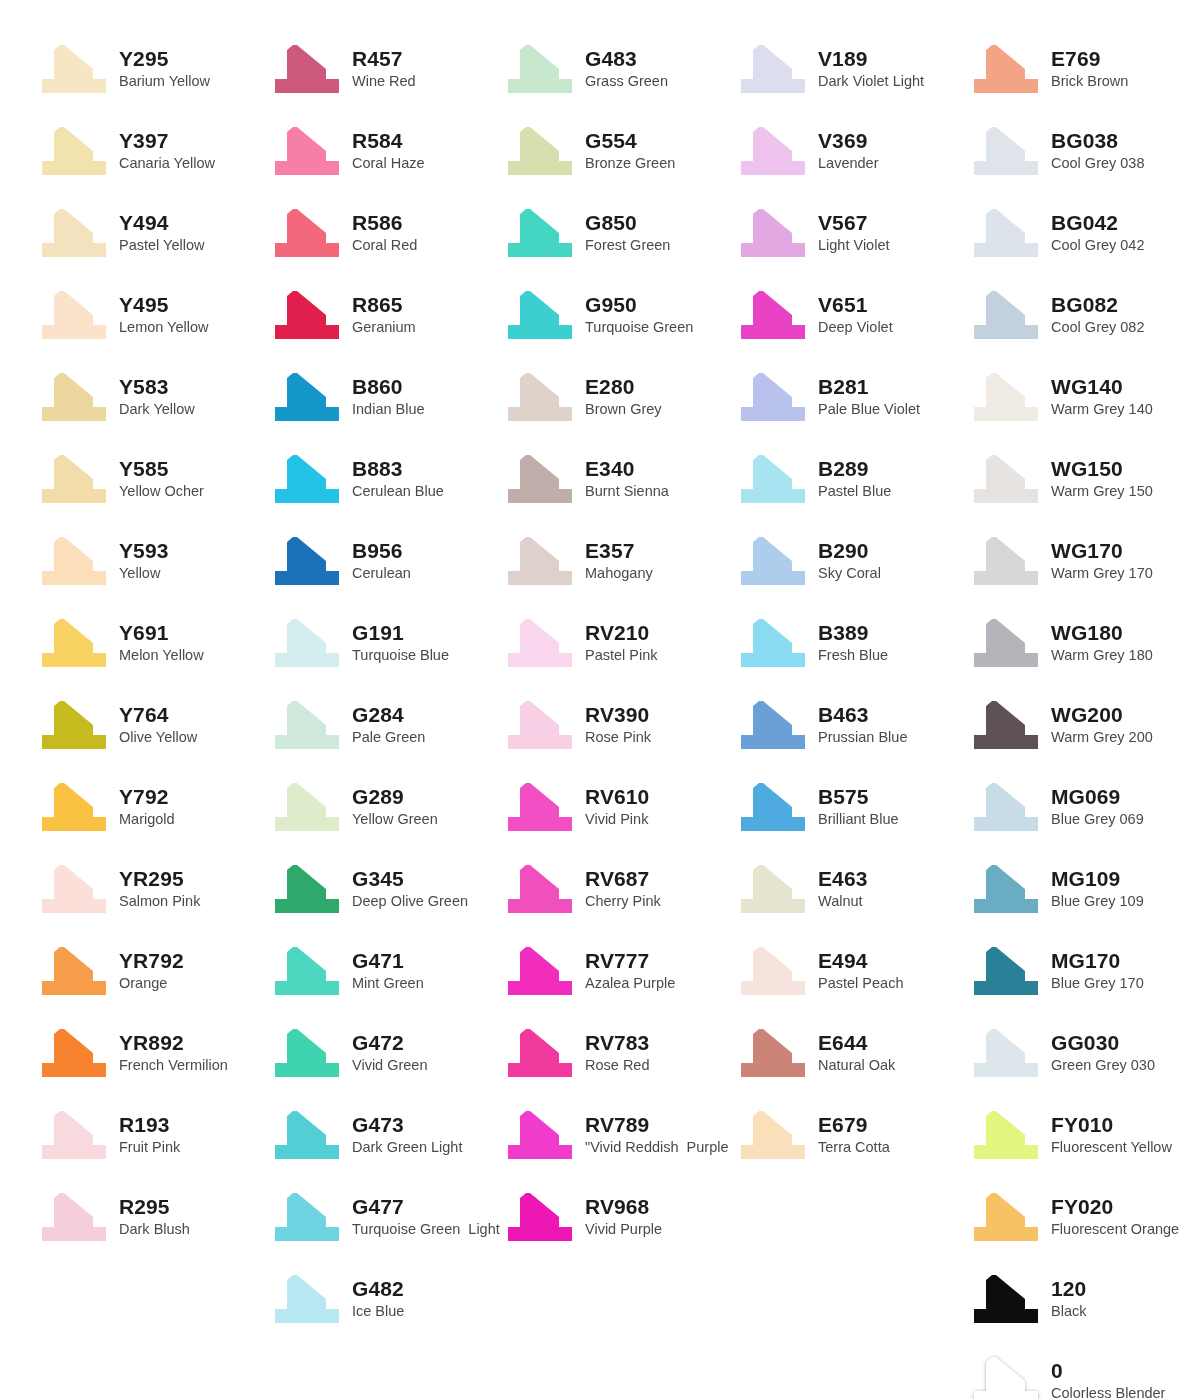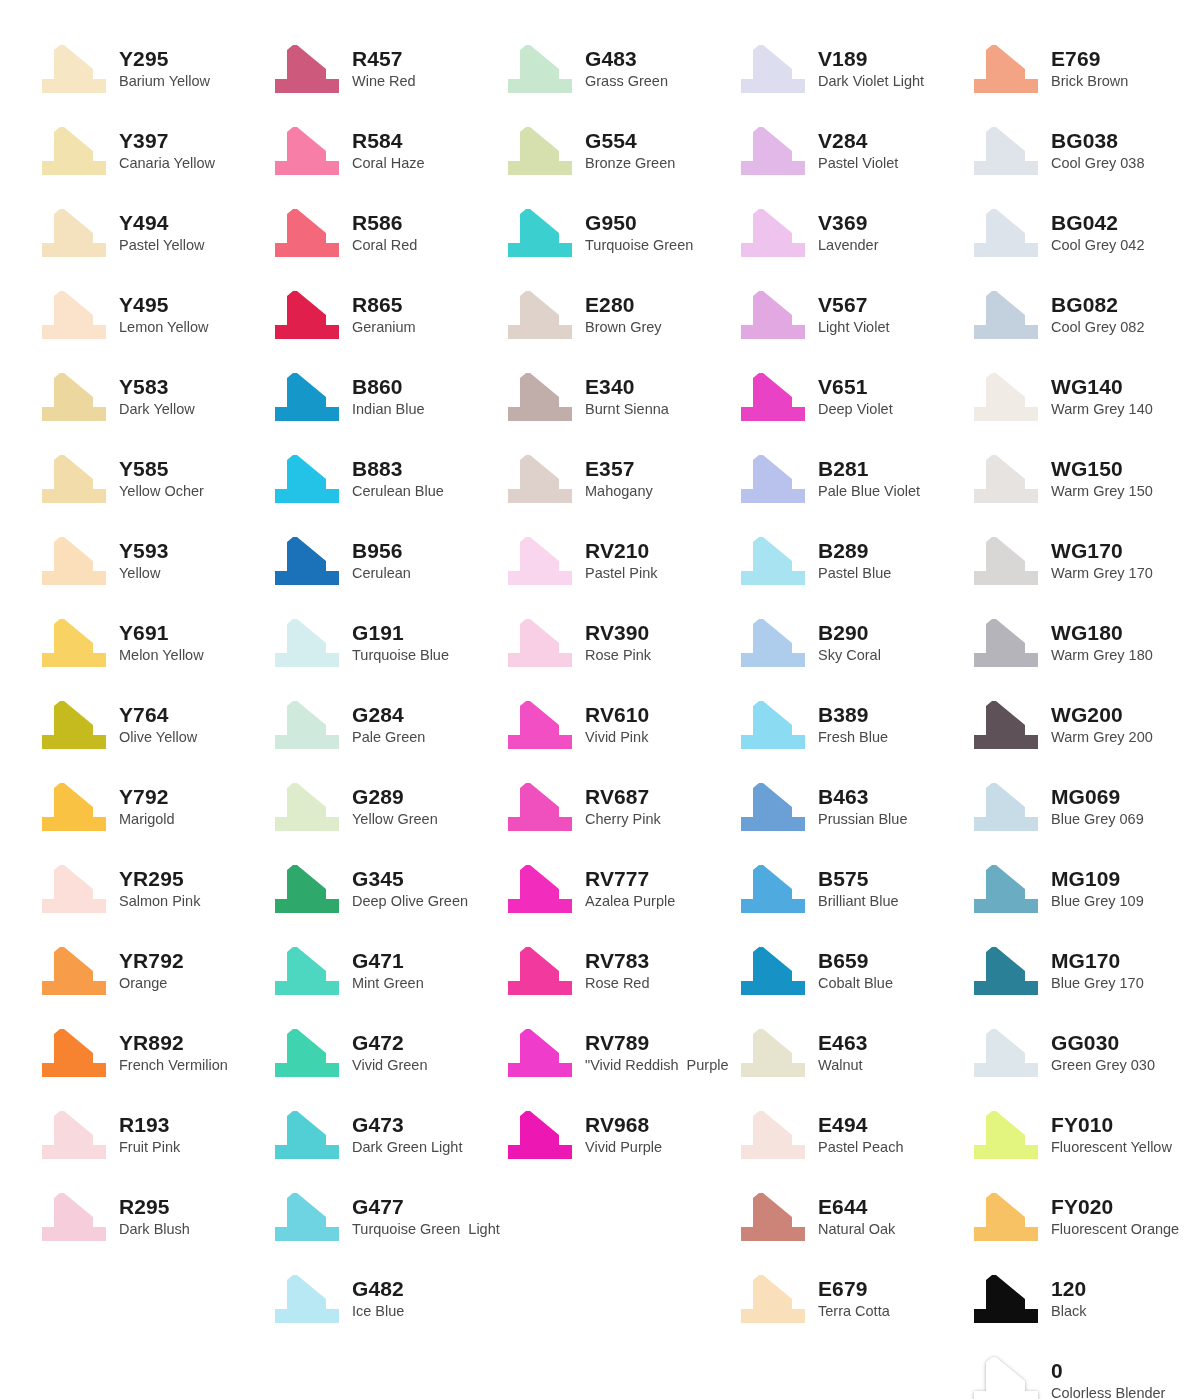--- a/index.html
+++ b/index.html
@@ -457,20 +457,31 @@
             </svg>
           </div>
           <div class="labels">
             <div class="code">G554</div>
             <div class="name">Bronze Green</div>
           </div>
         </div>
         <div class="swatch-row">
           <div class="swatch-wrap">
             <svg class="nib" viewBox="0 0 72 52" xmlns="http://www.w3.org/2000/svg" aria-hidden="true">
+              <path d="M16 7 L22 2 L26 2 L55 26 L55 36 L68 36 L68 50 L4 50 L4 36 L16 36 Z" fill="#44d6c3"></path>
+            </svg>
+          </div>
+          <div class="labels">
+            <div class="code">G850</div>
+            <div class="name">Forest Green</div>
+          </div>
+        </div>
+        <div class="swatch-row">
+          <div class="swatch-wrap">
+            <svg class="nib" viewBox="0 0 72 52" xmlns="http://www.w3.org/2000/svg" aria-hidden="true">
               <path d="M16 7 L22 2 L26 2 L55 26 L55 36 L68 36 L68 50 L4 50 L4 36 L16 36 Z" fill="#3ccfcf"></path>
             </svg>
           </div>
           <div class="labels">
             <div class="code">G950</div>
             <div class="name">Turquoise Green</div>
           </div>
         </div>
         <div class="swatch-row">
           <div class="swatch-wrap">
@@ -602,31 +613,20 @@
             </svg>
           </div>
           <div class="labels">
             <div class="code">V189</div>
             <div class="name">Dark Violet Light</div>
           </div>
         </div>
         <div class="swatch-row">
           <div class="swatch-wrap">
             <svg class="nib" viewBox="0 0 72 52" xmlns="http://www.w3.org/2000/svg" aria-hidden="true">
-              <path d="M16 7 L22 2 L26 2 L55 26 L55 36 L68 36 L68 50 L4 50 L4 36 L16 36 Z" fill="#e2b8e8"></path>
-            </svg>
-          </div>
-          <div class="labels">
-            <div class="code">V284</div>
-            <div class="name">Pastel Violet</div>
-          </div>
-        </div>
-        <div class="swatch-row">
-          <div class="swatch-wrap">
-            <svg class="nib" viewBox="0 0 72 52" xmlns="http://www.w3.org/2000/svg" aria-hidden="true">
               <path d="M16 7 L22 2 L26 2 L55 26 L55 36 L68 36 L68 50 L4 50 L4 36 L16 36 Z" fill="#eec4ef"></path>
             </svg>
           </div>
           <div class="labels">
             <div class="code">V369</div>
             <div class="name">Lavender</div>
           </div>
         </div>
         <div class="swatch-row">
           <div class="swatch-wrap">
@@ -707,31 +707,20 @@
         </div>
         <div class="swatch-row">
           <div class="swatch-wrap">
             <svg class="nib" viewBox="0 0 72 52" xmlns="http://www.w3.org/2000/svg" aria-hidden="true">
               <path d="M16 7 L22 2 L26 2 L55 26 L55 36 L68 36 L68 50 L4 50 L4 36 L16 36 Z" fill="#4fabdf"></path>
             </svg>
           </div>
           <div class="labels">
             <div class="code">B575</div>
             <div class="name">Brilliant Blue</div>
-          </div>
-        </div>
-        <div class="swatch-row">
-          <div class="swatch-wrap">
-            <svg class="nib" viewBox="0 0 72 52" xmlns="http://www.w3.org/2000/svg" aria-hidden="true">
-              <path d="M16 7 L22 2 L26 2 L55 26 L55 36 L68 36 L68 50 L4 50 L4 36 L16 36 Z" fill="#1792c5"></path>
-            </svg>
-          </div>
-          <div class="labels">
-            <div class="code">B659</div>
-            <div class="name">Cobalt Blue</div>
           </div>
         </div>
         <div class="swatch-row">
           <div class="swatch-wrap">
             <svg class="nib" viewBox="0 0 72 52" xmlns="http://www.w3.org/2000/svg" aria-hidden="true">
               <path d="M16 7 L22 2 L26 2 L55 26 L55 36 L68 36 L68 50 L4 50 L4 36 L16 36 Z" fill="#e6e3cf"></path>
             </svg>
           </div>
           <div class="labels">
             <div class="code">E463</div>

